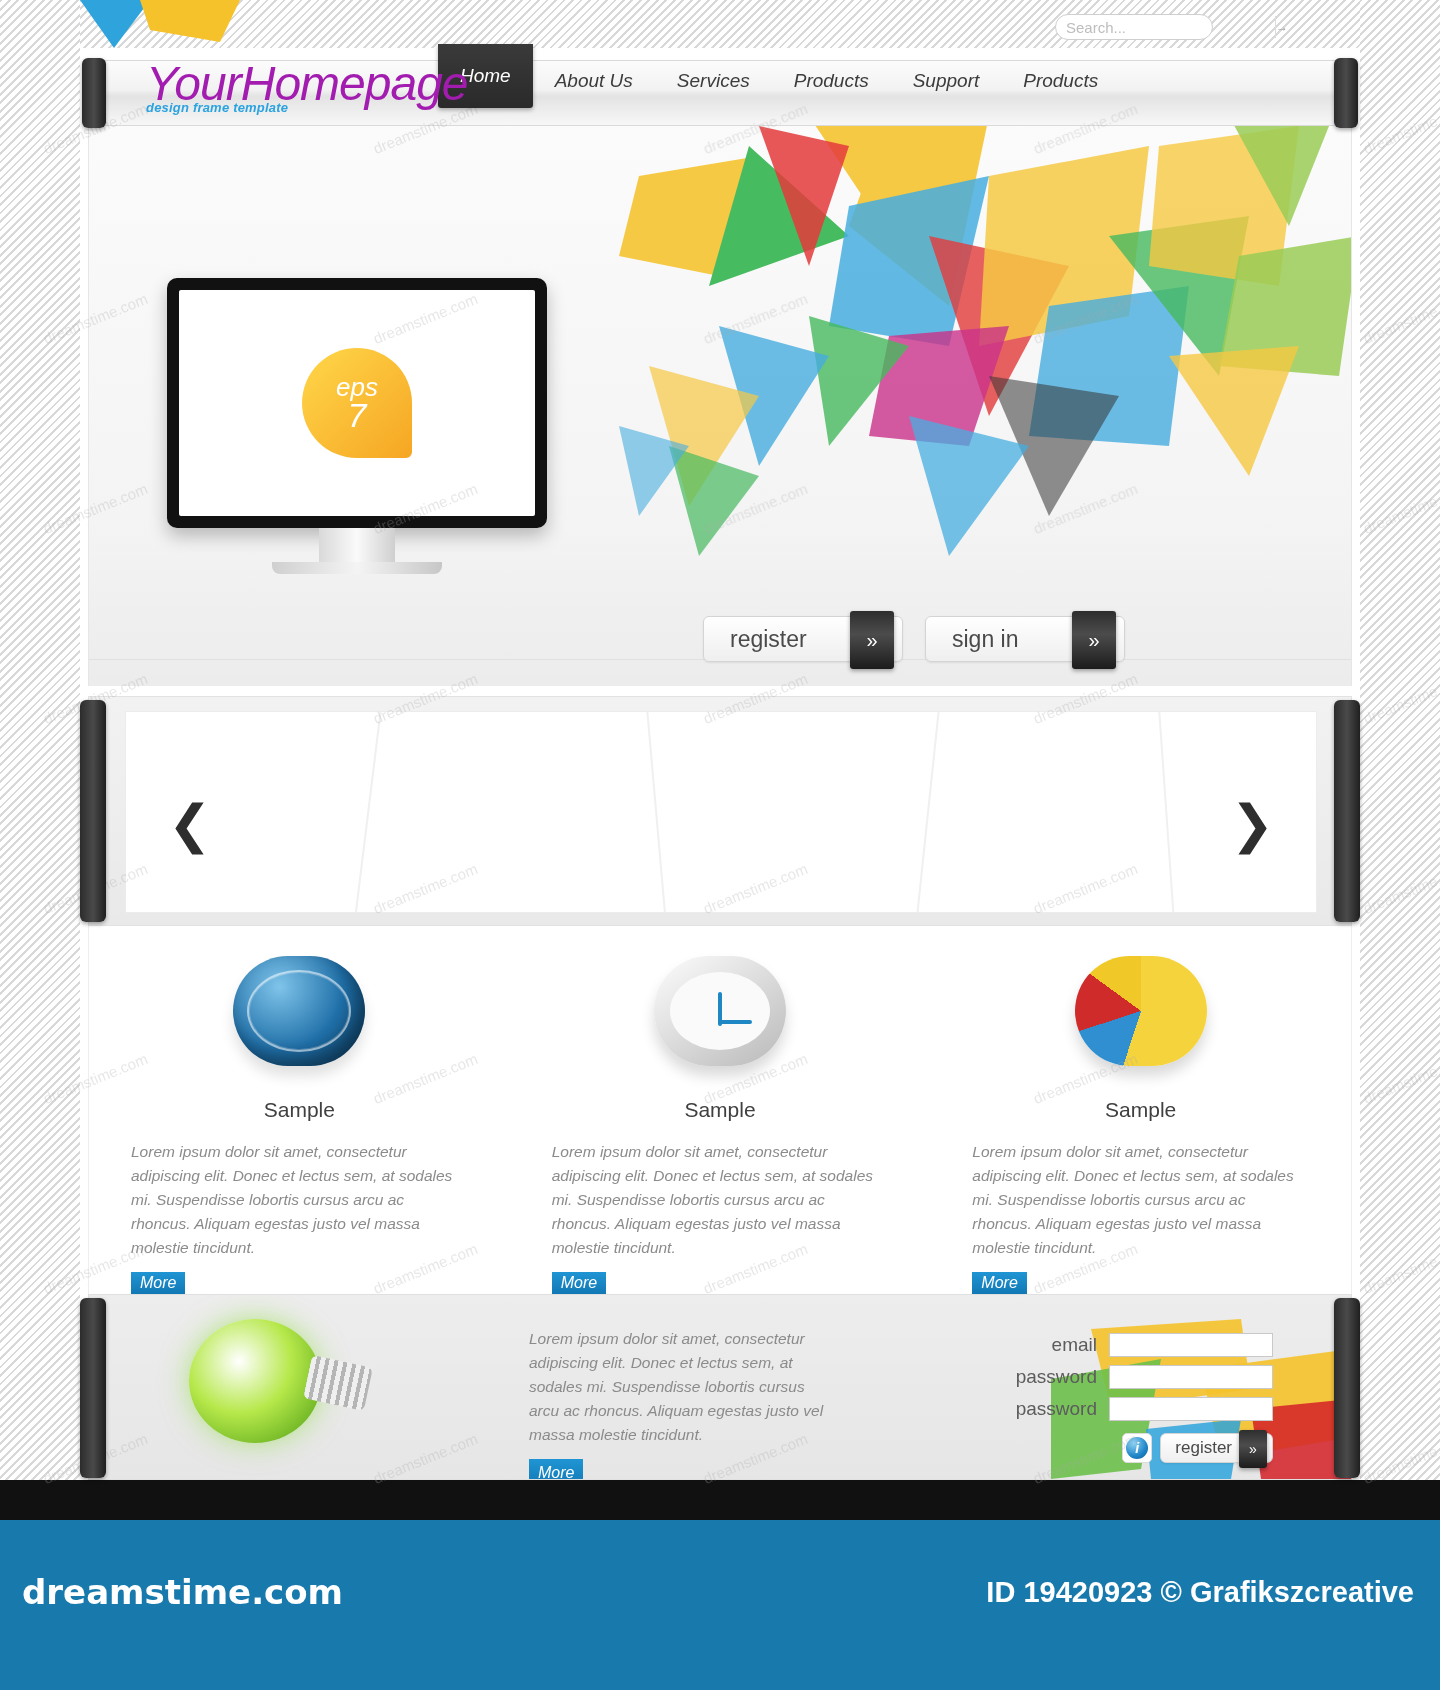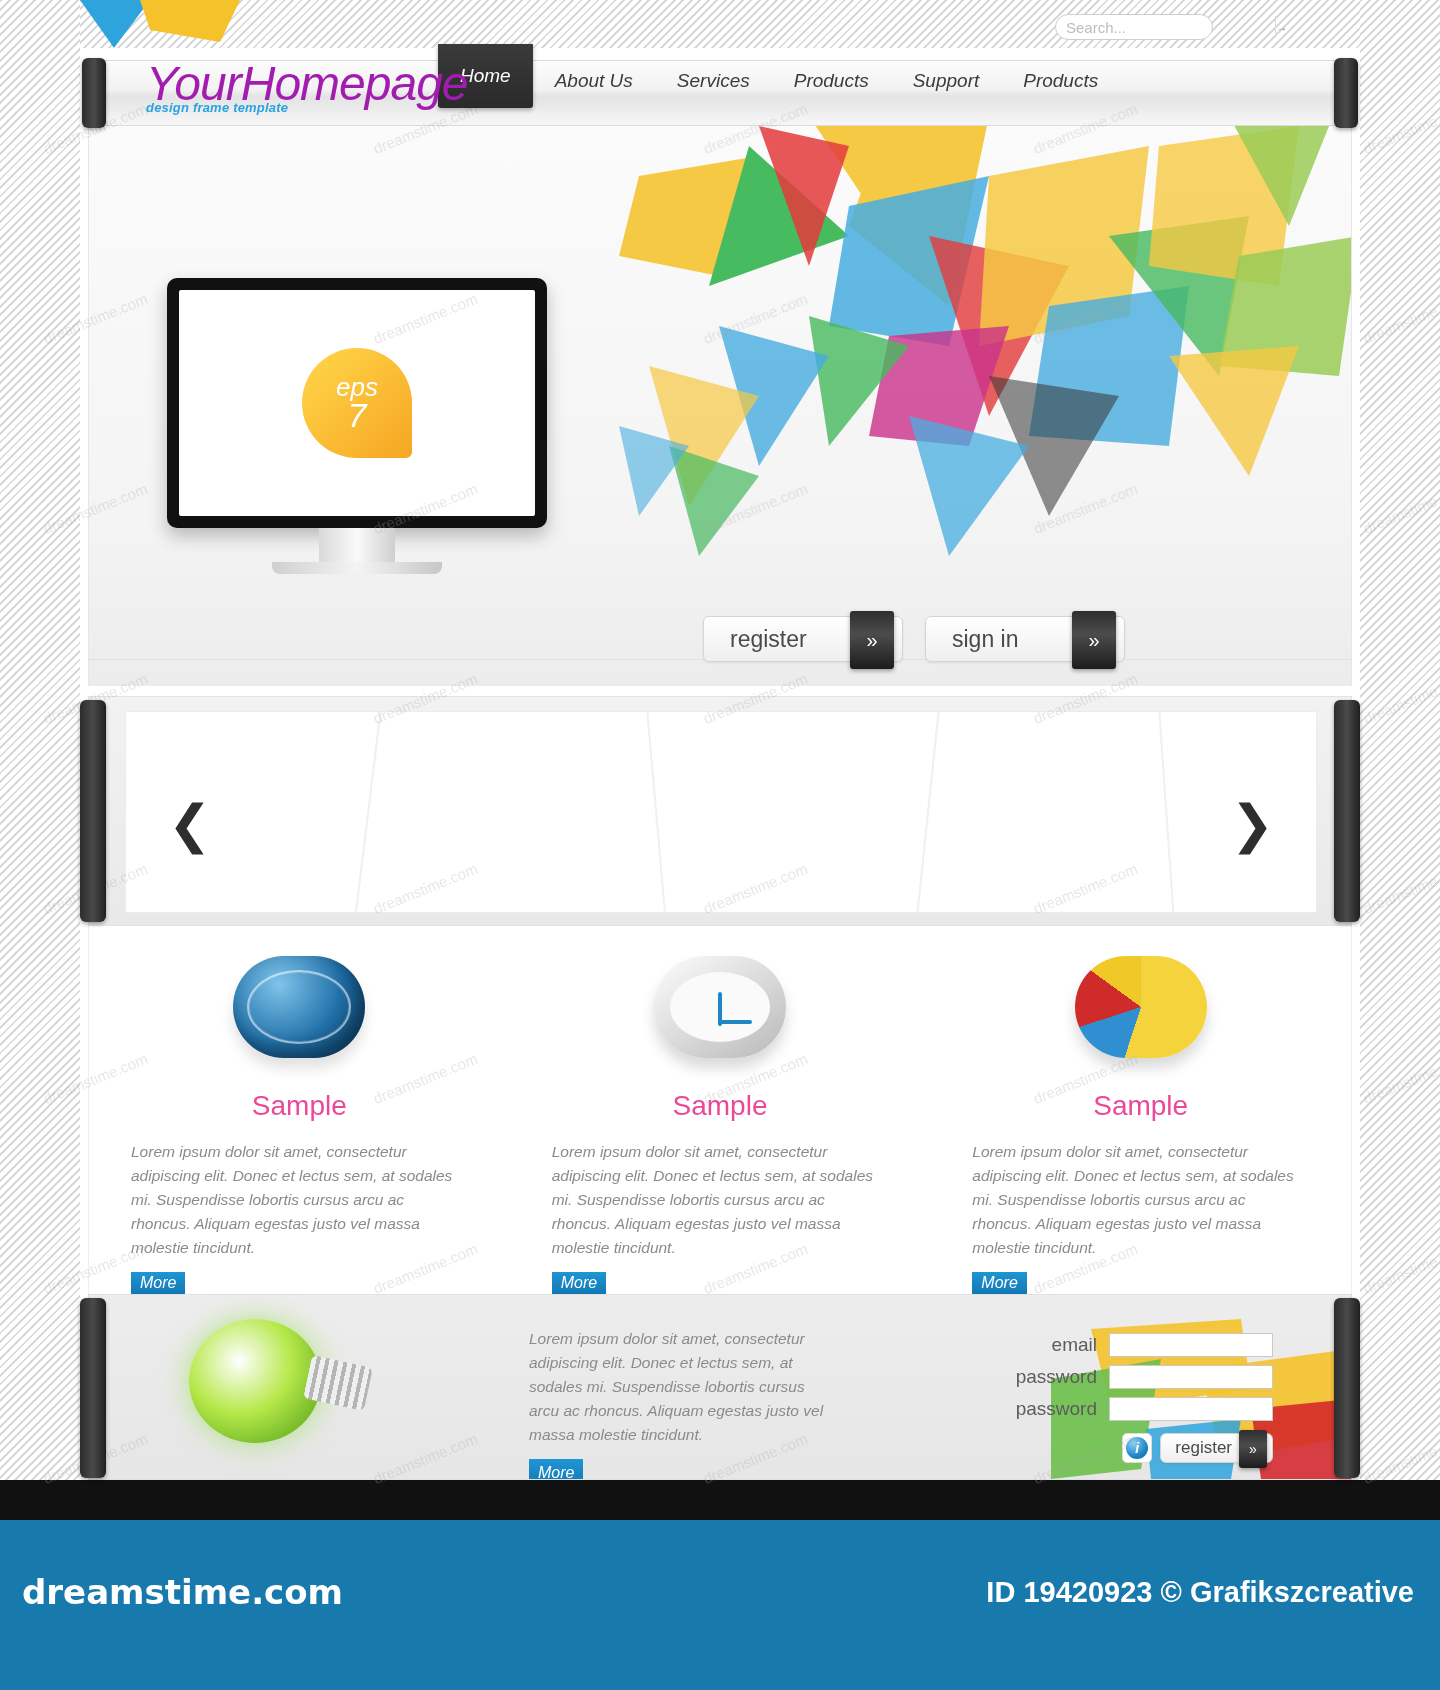--- a/index.html
+++ b/index.html
@@ -118,21 +118,21 @@
     position:relative;}
   .ic-globe:after{content:"";position:absolute;inset:14px;border-radius:50%;
     border:2px solid rgba(255,255,255,.55);
     box-shadow:inset 0 0 0 1px rgba(255,255,255,.2);}
   .ic-clock{background:linear-gradient(145deg,#fdfdfd,#b9b9b9);
     box-shadow:0 10px 14px rgba(0,0,0,.15); position:relative;}
   .ic-clock:after{content:"";position:absolute;inset:16px;border-radius:50%;background:#fafafa;}
   .clk-h{position:absolute;z-index:2;background:#1f88c4;border-radius:2px;}
   .ic-pie{background:conic-gradient(#f5d33c 0 55%,#2f8fd0 55% 70%,#cf2b2b 70% 85%,#f0c929 85% 100%);
     box-shadow:0 10px 14px rgba(0,0,0,.15);}
-  .card-title{font-size:28px;color:#ec4899;font-weight:300;margin:28px 0 18px;}
+  .card-title{font-size:21px;color:#404040;font-weight:300;margin:28px 0 18px;}
   .card-text{font-size:15.5px;line-height:24px;color:#8b8b8b;font-style:italic;
     text-align:left; width:100%;}
   .more{display:inline-block;margin-top:12px;align-self:flex-start;
     background:linear-gradient(to bottom,#2095d4,#1178b4);
     color:#fff;font-style:italic;font-size:16px;padding:2px 9px;}
 
   
   .footband{position:absolute; left:0; top:1246px; width:1264px; height:186px;
     background:linear-gradient(to bottom,#ededed,#e6e6e6);
     border:1px solid #e0e0e0; overflow:hidden;}

